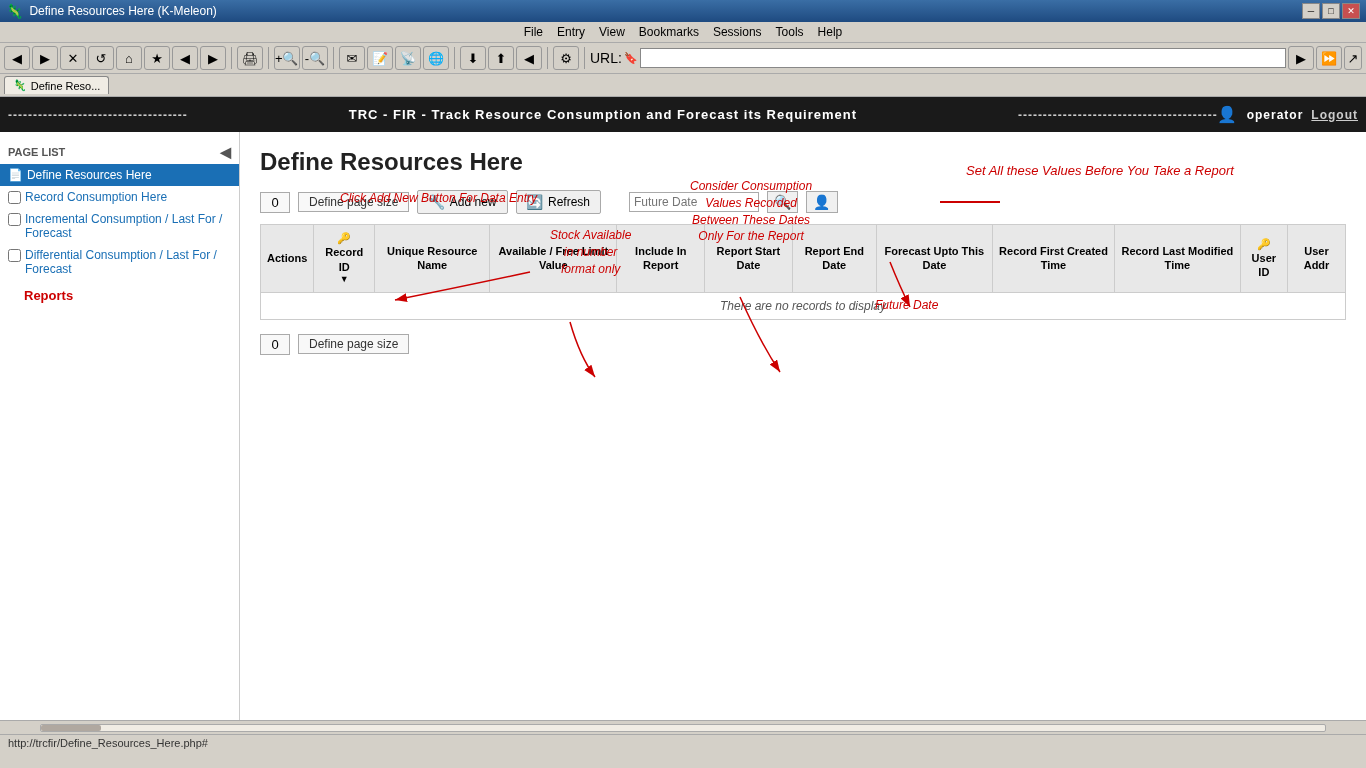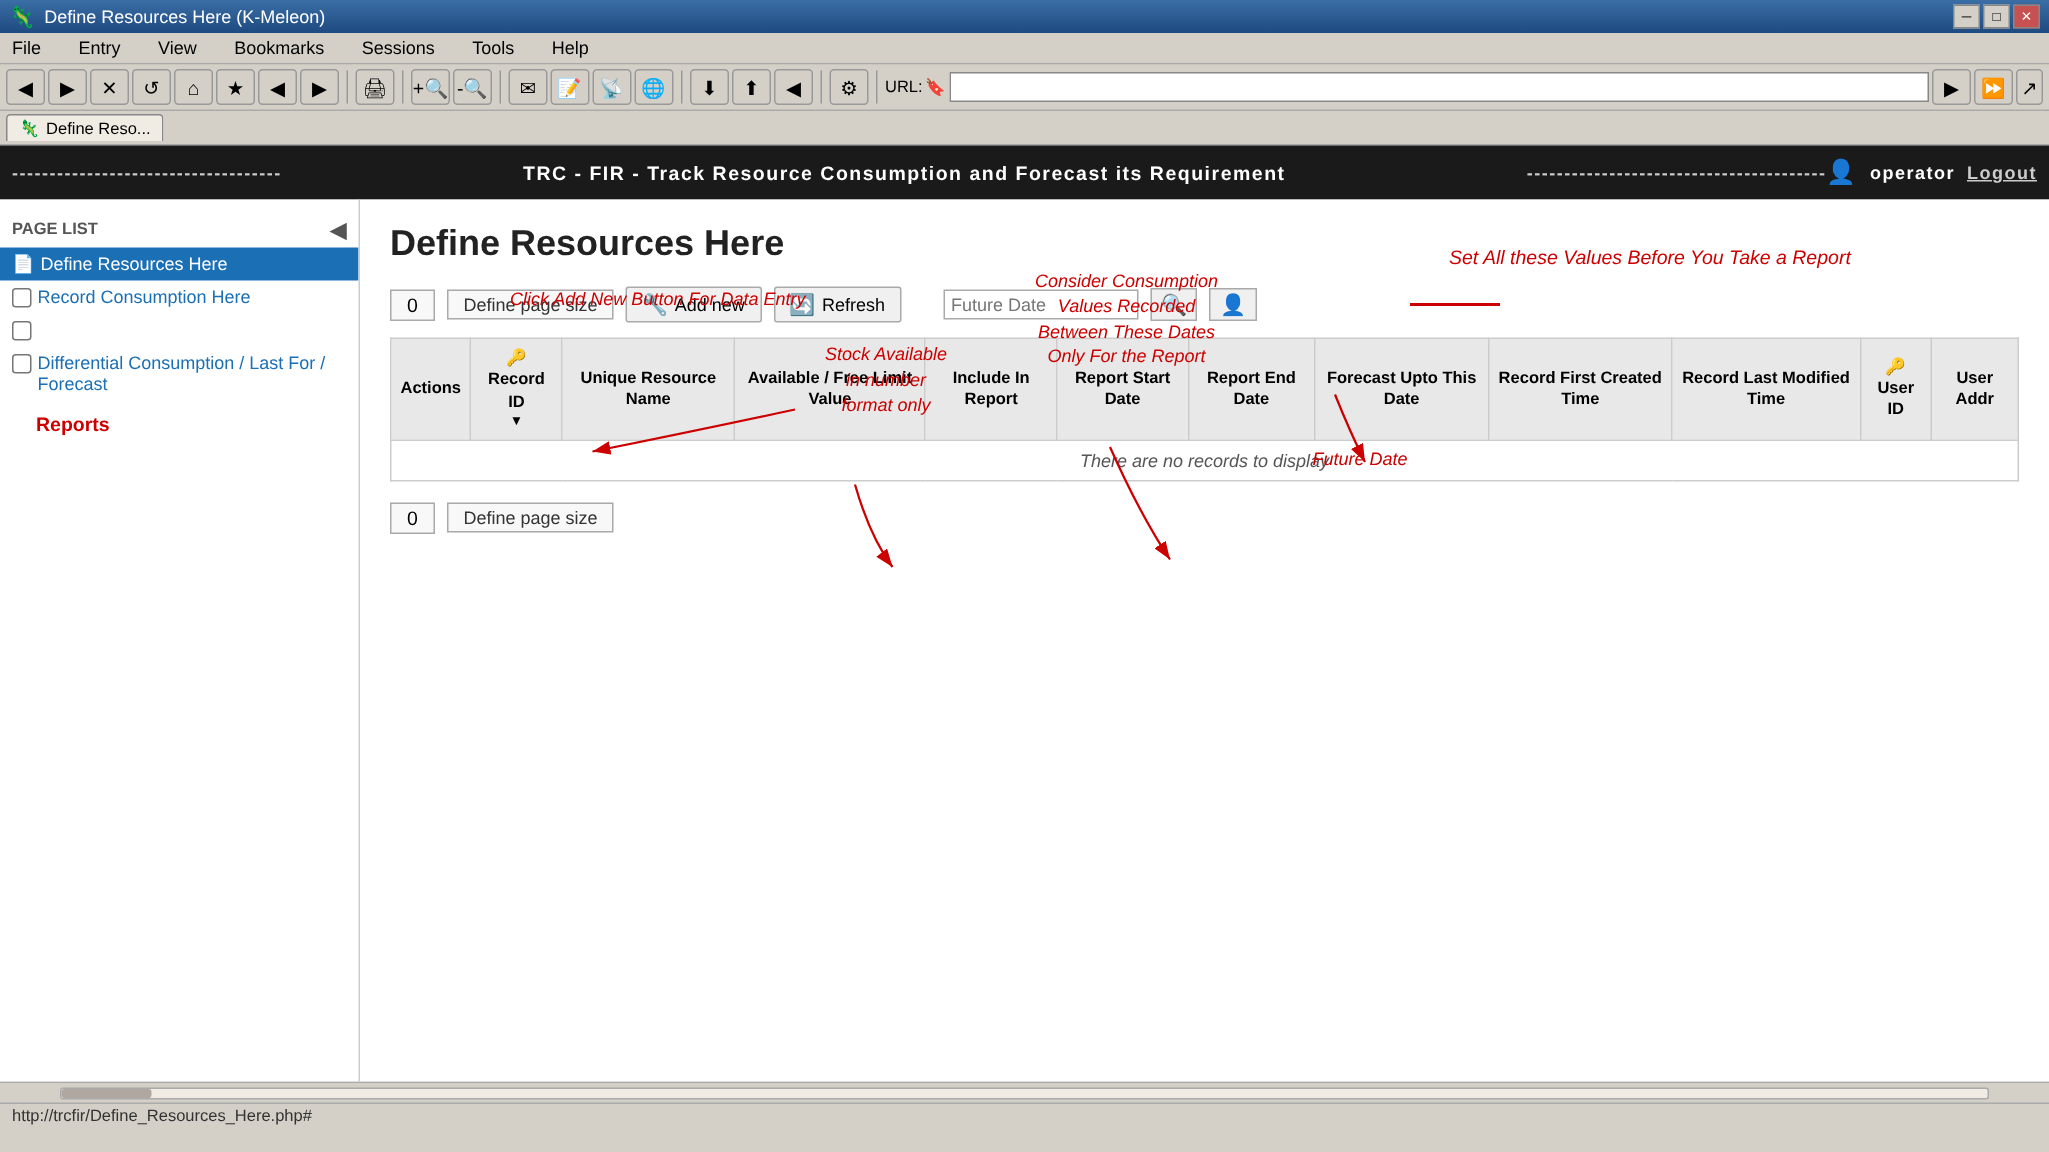--- a/index.html
+++ b/index.html
@@ -23,23 +23,24 @@
       border: 1px solid #888;
       display: flex; align-items: center; justify-content: center;
       font-size: 9px; cursor: pointer; color: #000;
     }
     .title-bar-btn.close { background: #c75050; color: white; }
 
     .menu-bar {
       background: #d4d0c8;
       padding: 2px 4px;
       display: flex;
-      gap: 17px;
+      gap: 6px;
       border-bottom: 1px solid #aaa;
       font-size: 12px;
+      justify-content: center;
     }
     .menu-item { cursor: pointer; padding: 1px 4px; }
 
     .toolbar {
       background: #d4d0c8;
       padding: 3px 4px;
       display: flex;
       align-items: center;
       gap: 2px;
       border-bottom: 1px solid #aaa;
@@ -326,21 +327,21 @@
   <button class="toolbar-btn">📝</button>
   <button class="toolbar-btn">📡</button>
   <button class="toolbar-btn">🌐</button>
   <div class="toolbar-sep"></div>
   <button class="toolbar-btn">⬇</button>
   <button class="toolbar-btn">⬆</button>
   <button class="toolbar-btn">◀</button>
   <div class="toolbar-sep"></div>
   <button class="toolbar-btn">⚙</button>
   <div class="toolbar-sep"></div>
-  <span style="font-size:11px;">URL:</span>
+  <span style="font-size:14px;">URL:</span>
   <span style="font-size:11px; color:#888;">🔖</span>
   <input type="text" class="address-input" style="font-size: 12px; flex: 1 1 0%;">
   <div style="display:flex; gap:2px;">
     <button class="toolbar-btn">▶</button>
     <button class="toolbar-btn">⏩</button>
     <button class="toolbar-btn" style="width:18px;">↗</button>
   </div>
 </div>
 
 <div class="tab-bar">
@@ -374,20 +375,21 @@
       <span>Define Resources Here</span>
     </div>
 
     <div class="sidebar-item">
       <input type="checkbox" class="sidebar-checkbox" style="">
       <span>Record Consumption Here</span>
     </div>
 
     <div class="sidebar-item" style="align-items:flex-start;">
       <input type="checkbox" class="sidebar-checkbox" style="">
+      <span>Incremental Consumption / Last For / Forecast</span>
     </div>
 
     <div class="sidebar-item" style="align-items:flex-start;">
       <input type="checkbox" class="sidebar-checkbox" style="">
       <span>Differential Consumption / Last For / Forecast</span>
     </div>
 
     <div class="reports-label">Reports</div>
   </div>
 

